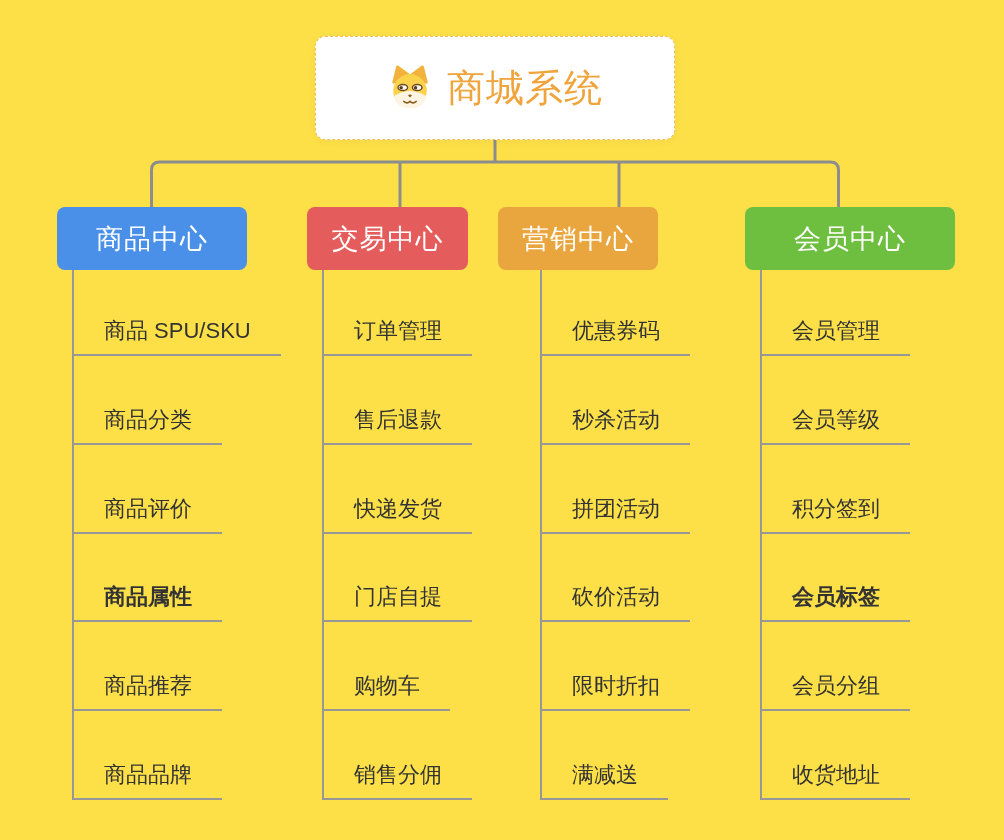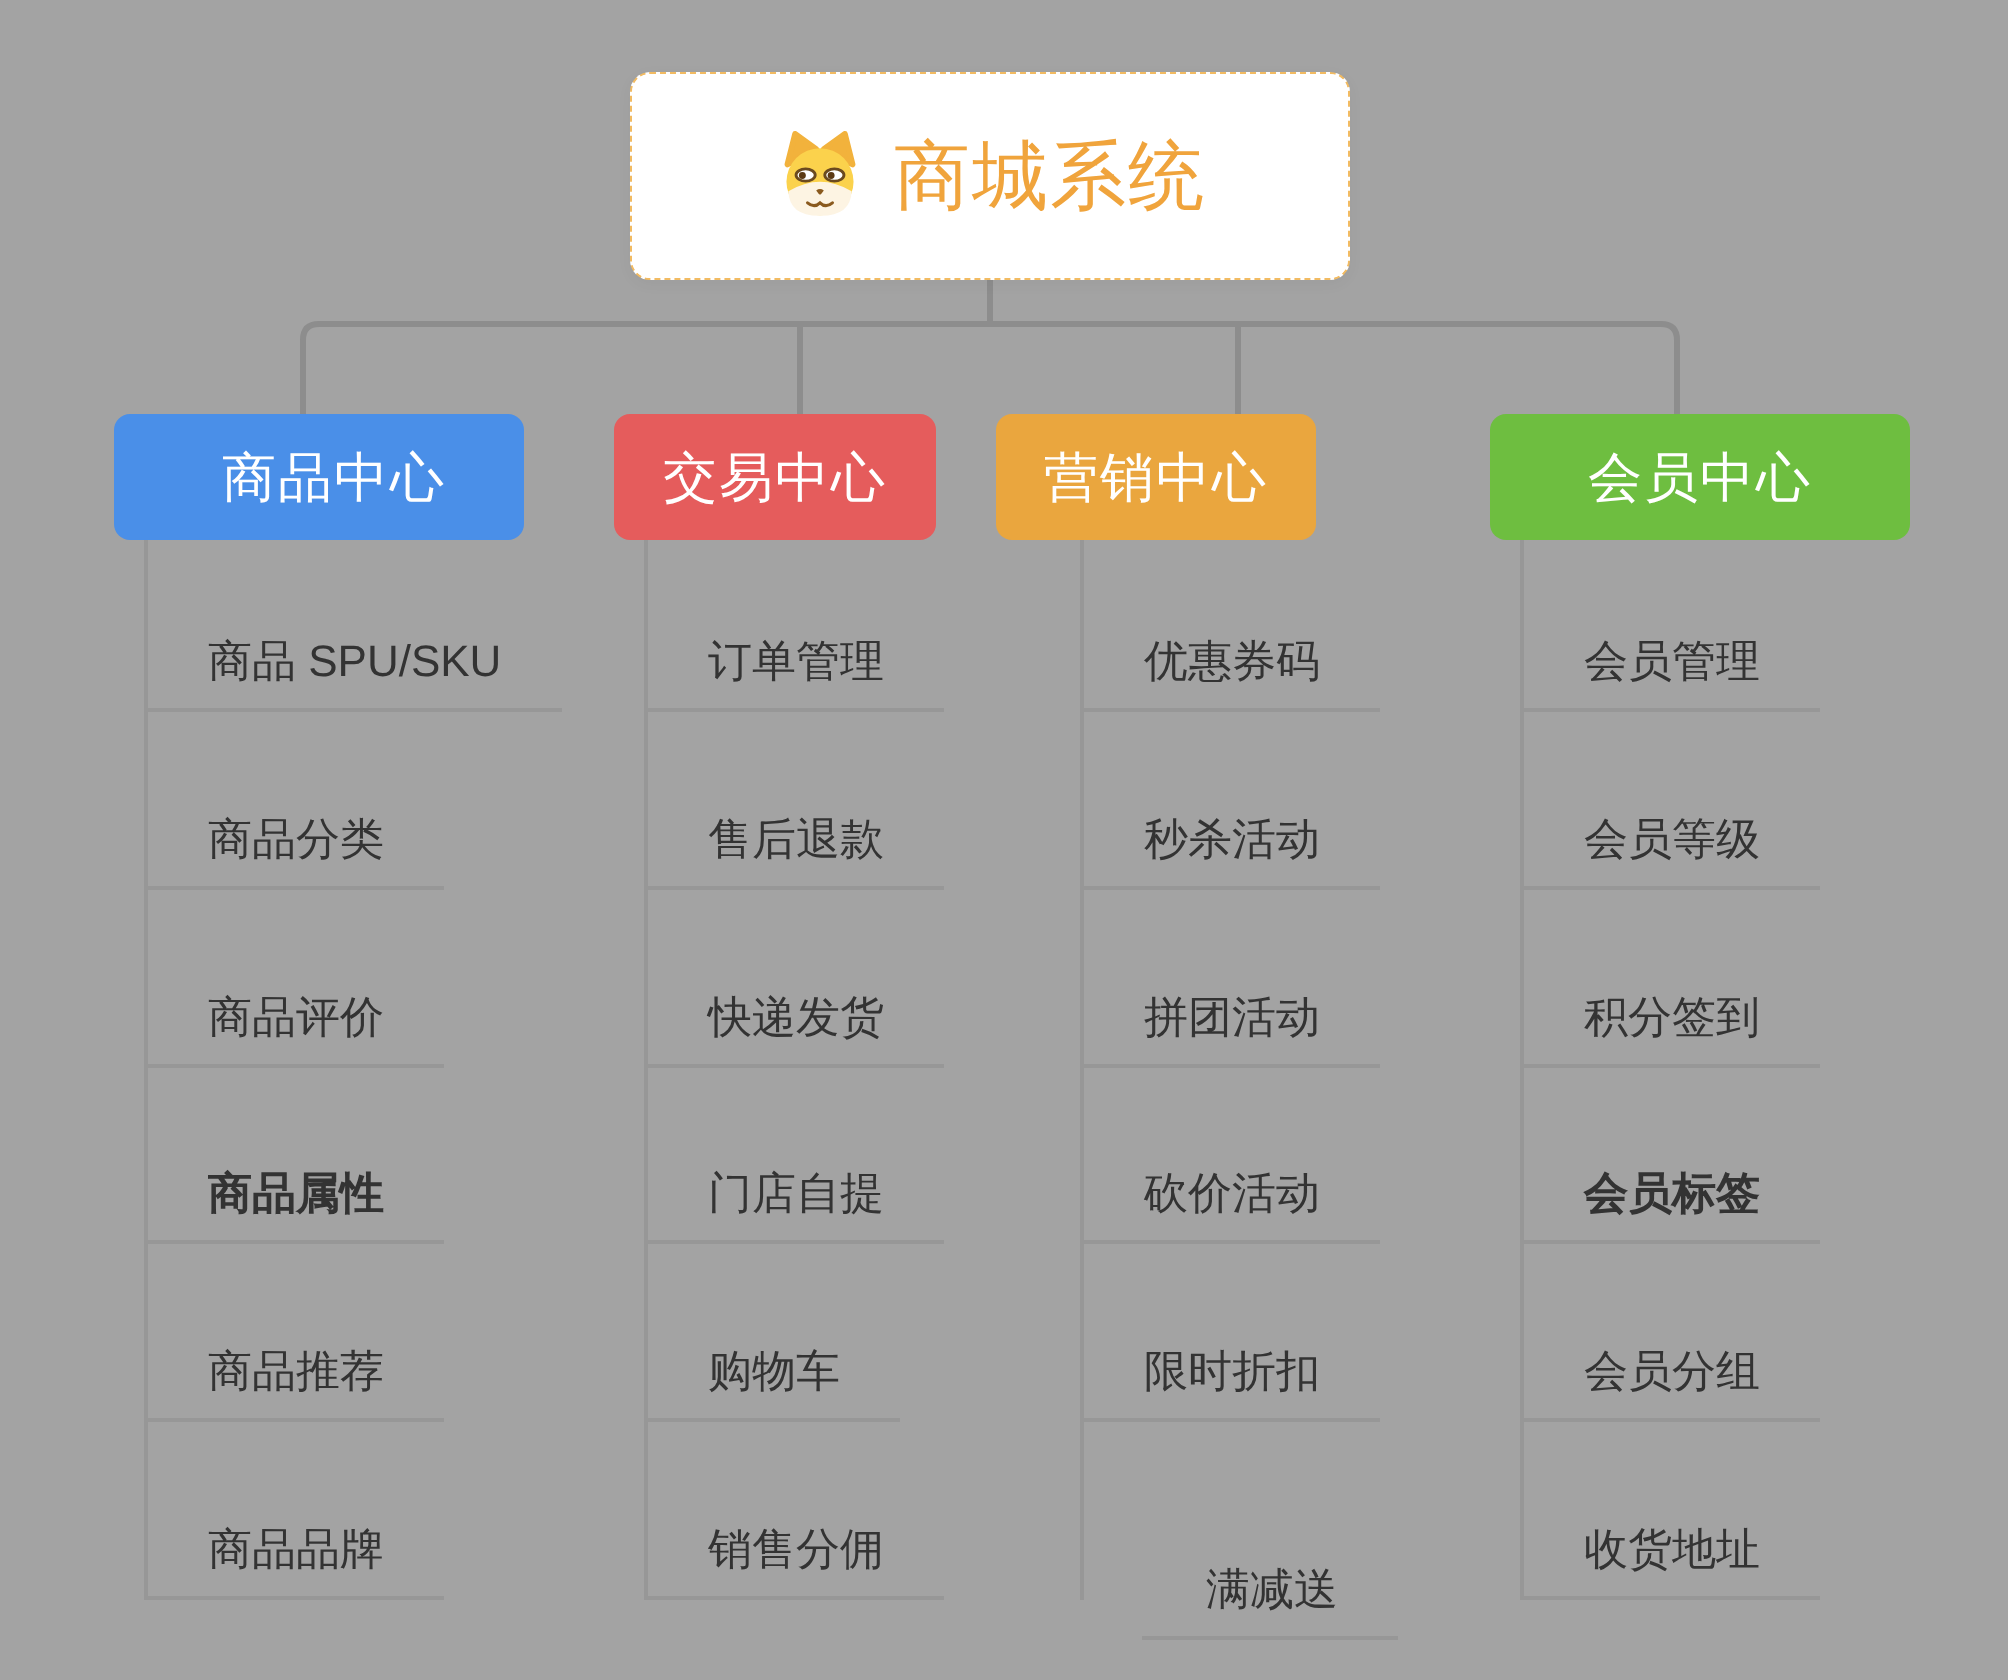--- a/index.html
+++ b/index.html
@@ -4,21 +4,21 @@
 <style>
   html, body {
     margin: 0;
     padding: 0;
     font-family: "Liberation Sans", "DejaVu Sans", sans-serif;
   }
   .canvas {
     position: relative;
     width: 1004px;
     height: 840px;
-    background: #a3a3a3;
+    background: #fde047;
     overflow: hidden;
   }
   
   .root-node {
     position: absolute;
     left: 315px;
     top: 36px;
     width: 360px;
     height: 104px;
     box-sizing: border-box;
@@ -104,21 +104,21 @@
       <circle cx="14.8" cy="23.7" r="1.8" fill="#5c3a14"></circle>
       <circle cx="29.8" cy="23.7" r="1.8" fill="#5c3a14"></circle>
       <path d="M22,31.5 Q24,30 26,31.5 L24.6,33.4 Q24,34 23.4,33.4 Z" fill="#8a5a1e"></path>
       <path d="M17.5,38 Q21,41 24,38 Q27,41 30.5,38" fill="none" stroke="#8a5a1e" stroke-width="1.6" stroke-linecap="round"></path>
     </svg>
     <span class="root-title">商城系统</span>
   </div>
 
   <div id="branches">
       <div class="trunk" style="left: 72px; top: 268px; height: 532px;"></div>
-      <div class="branch-box" style="left: 57px; width: 190px; background-color: rgb(74, 143, 232); padding-left: 15px;">
+      <div class="branch-box" style="left: 57px; width: 190px; background-color: rgb(74, 143, 232);">
         <span class="branch-label">商品中心</span>
       </div>
       <div class="sub-item" style="left: 72px; top: 320px; text-align: right;">商品 SPU/SKU</div>
       <div class="sub-item" style="left: 72px; top: 409px;">商品分类</div>
       <div class="sub-item" style="left: 72px; top: 498px;">商品评价</div>
       <div class="sub-item" style="left: 72px; top: 586px; font-weight: bold;">商品属性</div>
       <div class="sub-item" style="left: 72px; top: 675px;">商品推荐</div>
       <div class="sub-item" style="left: 72px; top: 764px;">商品品牌</div>
       <div class="trunk" style="left: 322px; top: 268px; height: 532px;"></div>
       <div class="branch-box" style="left: 307px; width: 161px; background-color: rgb(229, 92, 92);">
@@ -132,21 +132,21 @@
       <div class="sub-item" style="left: 322px; top: 764px;">销售分佣</div>
       <div class="trunk" style="left: 540px; top: 268px; height: 532px;"></div>
       <div class="branch-box" style="left: 498px; width: 160px; background-color: rgb(234, 166, 62);">
         <span class="branch-label">营销中心</span>
       </div>
       <div class="sub-item" style="left: 540px; top: 320px;">优惠券码</div>
       <div class="sub-item" style="left: 540px; top: 409px;">秒杀活动</div>
       <div class="sub-item" style="left: 540px; top: 498px;">拼团活动</div>
       <div class="sub-item" style="left: 540px; top: 586px;">砍价活动</div>
       <div class="sub-item" style="left: 540px; top: 675px;">限时折扣</div>
-      <div class="sub-item" style="left: 540px; top: 784px; margin-left: 31px;">满减送</div>
+      <div class="sub-item" style="left: 540px; top: 764px;">满减送</div>
       <div class="trunk" style="left: 760px; top: 268px; height: 532px;"></div>
       <div class="branch-box" style="left: 745px; width: 210px; background-color: rgb(110, 190, 64);">
         <span class="branch-label">会员中心</span>
       </div>
       <div class="sub-item" style="left: 760px; top: 320px;">会员管理</div>
       <div class="sub-item" style="left: 760px; top: 409px;">会员等级</div>
       <div class="sub-item" style="left: 760px; top: 498px;">积分签到</div>
       <div class="sub-item" style="left: 760px; top: 586px; font-weight: bold;">会员标签</div>
       <div class="sub-item" style="left: 760px; top: 675px;">会员分组</div>
       <div class="sub-item" style="left: 760px; top: 764px;">收货地址</div>

